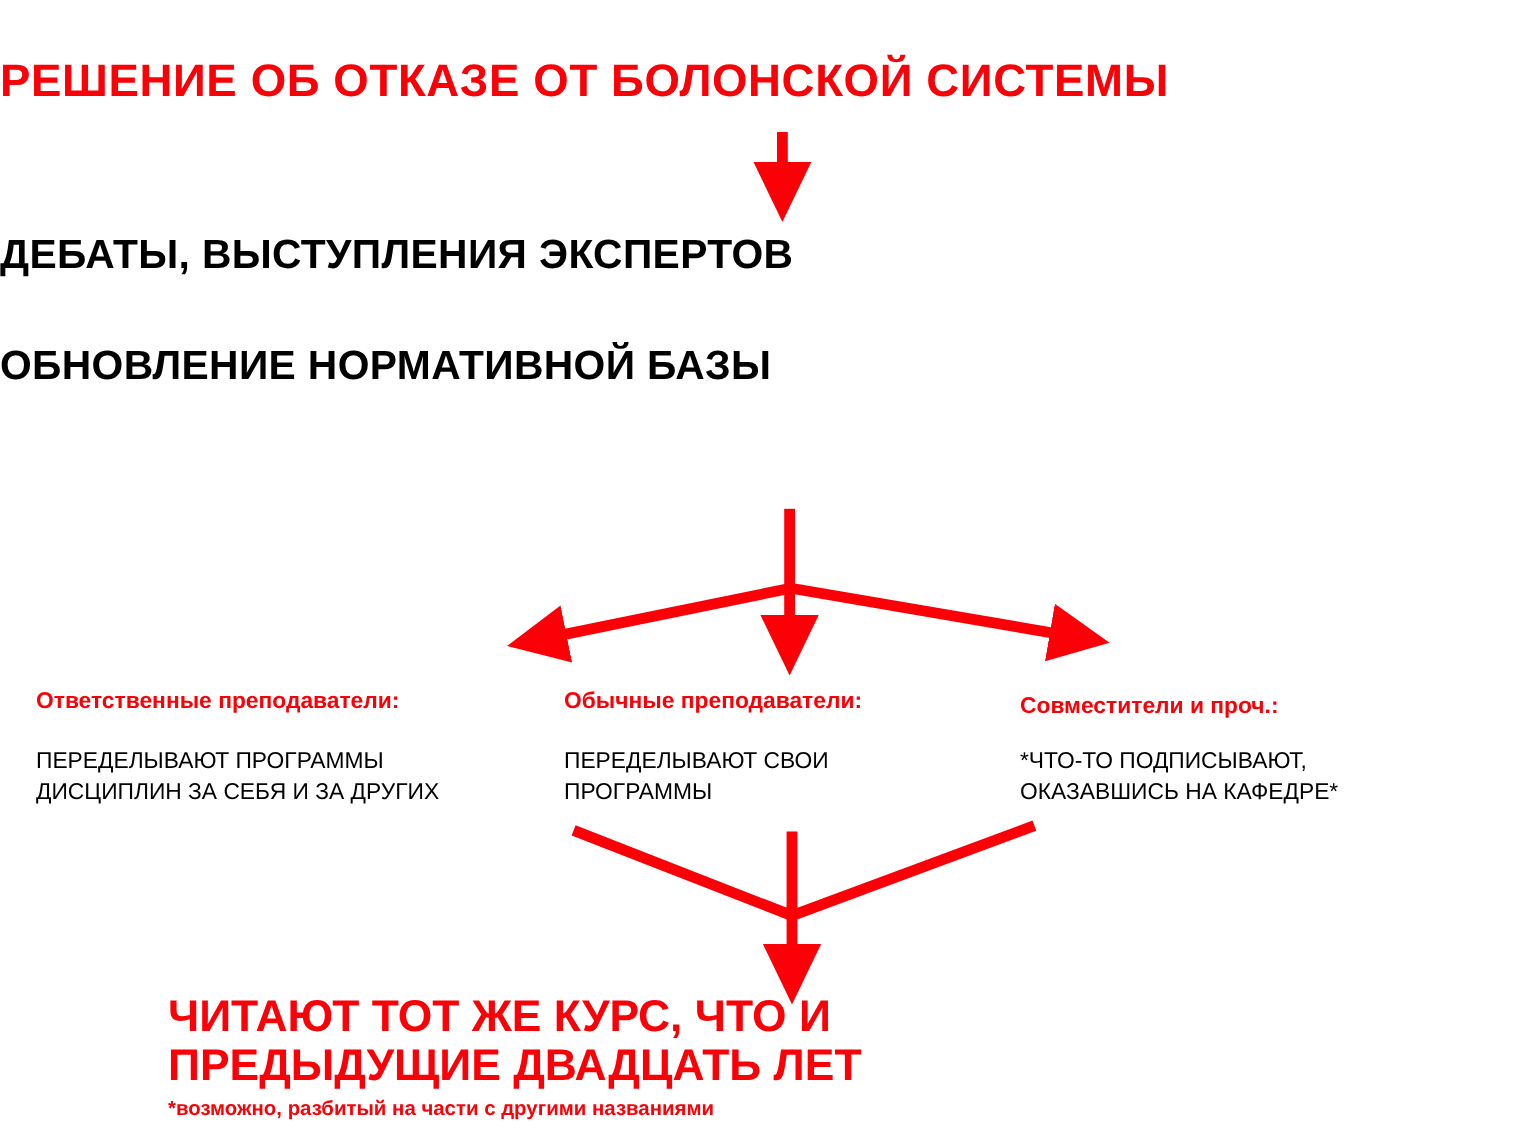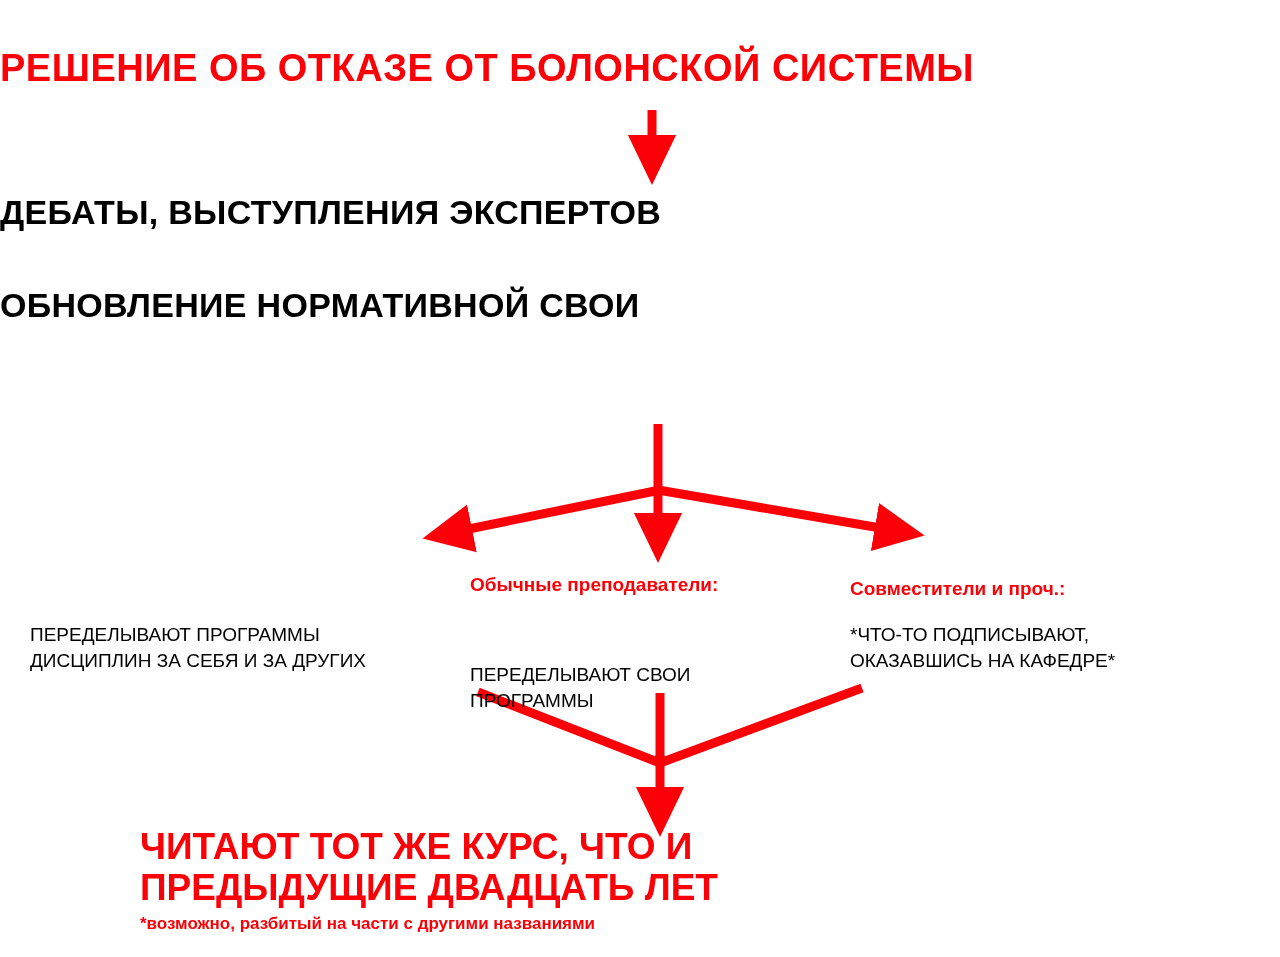--- a/index.html
+++ b/index.html
@@ -55,21 +55,21 @@
   }
   .col-body {
     color: #000000;
     font-size: 19px;
     font-weight: normal;
     line-height: 1.35;
   }
   #col1-head { left: 30px; top: 574px; width: 440px; }
   #col1-body { left: 30px; top: 622px; width: 440px; }
   #col2-head { left: 470px; top: 574px; width: 360px; }
-  #col2-body { left: 470px; top: 622px; width: 360px; margin-top: 40px; }
+  #col2-body { left: 470px; top: 622px; width: 360px; }
   #col3-head { left: 850px; top: 578px; width: 410px; }
   #col3-body { left: 850px; top: 622px; width: 410px; }
 
   
   #conclusion {
     left: 140px;
     top: 826px;
     width: 1000px;
     color: #fb0007;
     font-size: 37px;
@@ -120,22 +120,23 @@
       <line x1="478" y1="692" x2="660" y2="763" stroke="#fb0007" stroke-width="9"></line>
       <line x1="862" y1="688" x2="660" y2="763" stroke="#fb0007" stroke-width="9"></line>
       <line x1="660" y1="693" x2="660" y2="765" stroke="#fb0007" stroke-width="9"></line>
       <line x1="660" y1="755" x2="660" y2="810" stroke="#fb0007" stroke-width="9" marker-end="url(#ah)"></line>
     </g>
   </svg>
 
   <div class="txt" id="title">РЕШЕНИЕ ОБ ОТКАЗЕ ОТ БОЛОНСКОЙ СИСТЕМЫ</div>
 
   <div class="txt stage-line" id="stage1">ДЕБАТЫ, ВЫСТУПЛЕНИЯ ЭКСПЕРТОВ</div>
-  <div class="txt stage-line" id="stage2">ОБНОВЛЕНИЕ НОРМАТИВНОЙ СВОИ</div>
+  <div class="txt stage-line" id="stage2">ОБНОВЛЕНИЕ НОРМАТИВНОЙ БАЗЫ</div>
 
+  <div class="txt col-head" id="col1-head">Ответственные преподаватели:</div>
   <div class="txt col-body" id="col1-body">ПЕРЕДЕЛЫВАЮТ ПРОГРАММЫ
 ДИСЦИПЛИН ЗА СЕБЯ И ЗА ДРУГИХ</div>
 
   <div class="txt col-head" id="col2-head">Обычные преподаватели:</div>
   <div class="txt col-body" id="col2-body">ПЕРЕДЕЛЫВАЮТ СВОИ
 ПРОГРАММЫ</div>
 
   <div class="txt col-head" id="col3-head">Совместители и проч.:</div>
   <div class="txt col-body" id="col3-body">*ЧТО-ТО ПОДПИСЫВАЮТ,
 ОКАЗАВШИСЬ НА КАФЕДРЕ*</div>

